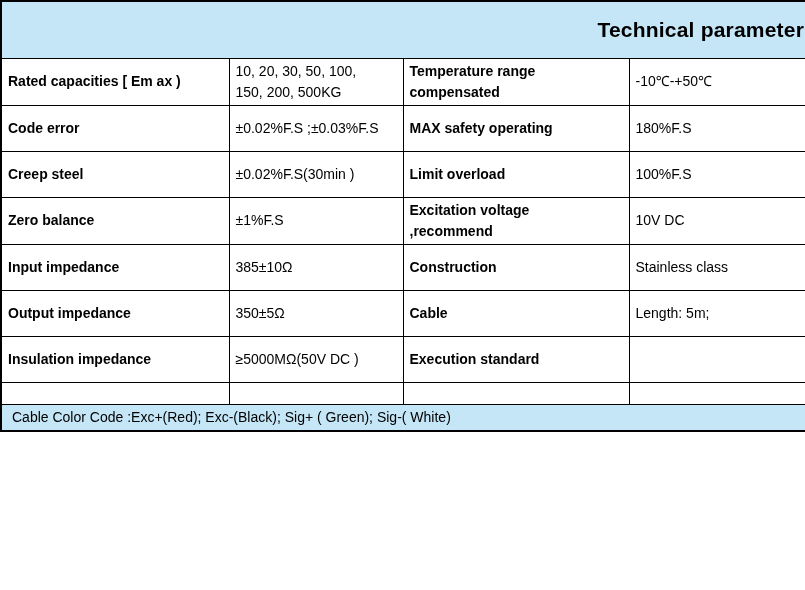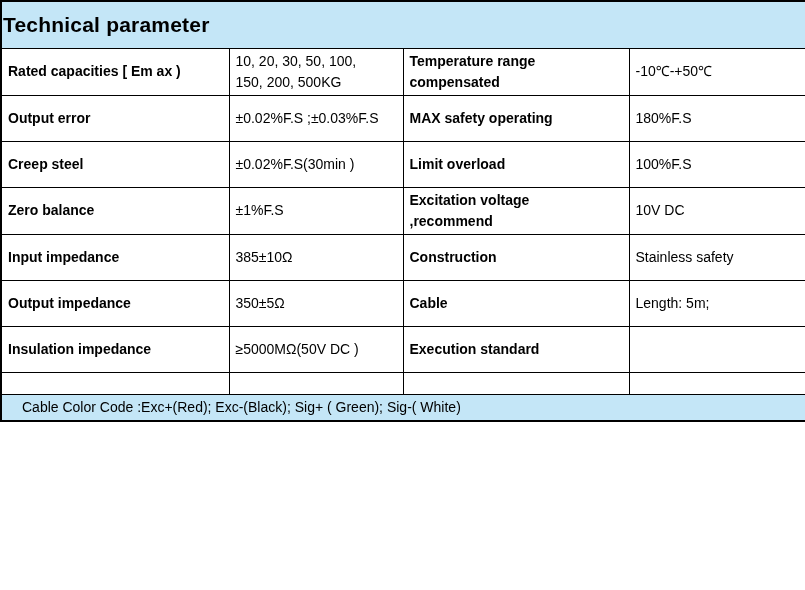--- a/index.html
+++ b/index.html
@@ -1,24 +1,24 @@
 <!DOCTYPE html>
 <html><head>
 <meta charset="utf-8">
 <style>
   html,body{margin:0;padding:0;background:#ffffff;font-family:"Liberation Sans",sans-serif;}
   .sheet{width:805px;height:590px;box-sizing:border-box;overflow:hidden;}
   table.spec{border-collapse:collapse;width:805px;table-layout:fixed;border:2px solid var(--border,#000);}
   table.spec td{border:1px solid var(--border,#000);color:var(--text,#000);vertical-align:middle;overflow:hidden;box-sizing:border-box;}
-  td.title-cell{background:var(--header-bg,#c4e6f7);font-weight:bold;font-size:21px;text-align:left;height:47px;letter-spacing:0.2px;}
+  td.title-cell{background:var(--header-bg,#c4e6f7);font-weight:bold;font-size:21px;text-align:right;height:57px;letter-spacing:0.2px;}
   td.p{font-weight:bold;font-size:14px;padding:2px 4px 2px 6px;white-space:pre-line;line-height:21px;}
   td.v{font-weight:normal;font-size:14px;padding:2px 4px 2px 6px;white-space:pre-line;line-height:21px;}
   tr.r td{height:46px;}
   tr.empty-row td{height:22px;}
-  td.footer-cell{background:var(--header-bg,#c4e6f7);font-size:14px;font-weight:normal;padding:2px 20px;height:27px;vertical-align:middle;}
+  td.footer-cell{background:var(--header-bg,#c4e6f7);font-size:14px;font-weight:normal;padding:2px 10px;height:27px;vertical-align:middle;}
 </style>
 </head>
 <body style="--header-bg: #c4e6f7; --border: #000000; --text: #000000;">
 
 <div class="sheet">
   <table class="spec">
     <colgroup>
       <col style="width:228px">
         <col style="width:174px">
         <col style="width:226px">
@@ -30,21 +30,21 @@
     </tr>
     <tr class="r">
       <td class="p">Rated capacities [ Em ax )</td>
       <td class="v">10, 20, 30, 50, 100,
 150, 200, 500KG</td>
       <td class="p">Temperature range
 compensated</td>
       <td class="v">-10℃-+50℃</td>
     </tr>
     <tr class="r">
-      <td class="p">Output error</td>
+      <td class="p">Code error</td>
       <td class="v">±0.02%F.S ;±0.03%F.S</td>
       <td class="p">MAX safety operating</td>
       <td class="v">180%F.S</td>
     </tr>
     <tr class="r">
       <td class="p">Creep steel</td>
       <td class="v">±0.02%F.S(30min )</td>
       <td class="p">Limit overload</td>
       <td class="v">100%F.S</td>
     </tr>
@@ -52,21 +52,21 @@
       <td class="p">Zero balance</td>
       <td class="v">±1%F.S</td>
       <td class="p">Excitation voltage
 ,recommend</td>
       <td class="v">10V DC</td>
     </tr>
     <tr class="r">
       <td class="p">Input impedance</td>
       <td class="v">385±10Ω</td>
       <td class="p">Construction</td>
-      <td class="v">Stainless safety</td>
+      <td class="v">Stainless class</td>
     </tr>
     <tr class="r">
       <td class="p">Output impedance</td>
       <td class="v">350±5Ω</td>
       <td class="p">Cable</td>
       <td class="v">Length: 5m;</td>
     </tr>
     <tr class="r">
       <td class="p">Insulation impedance</td>
       <td class="v">≥5000MΩ(50V DC )</td>

